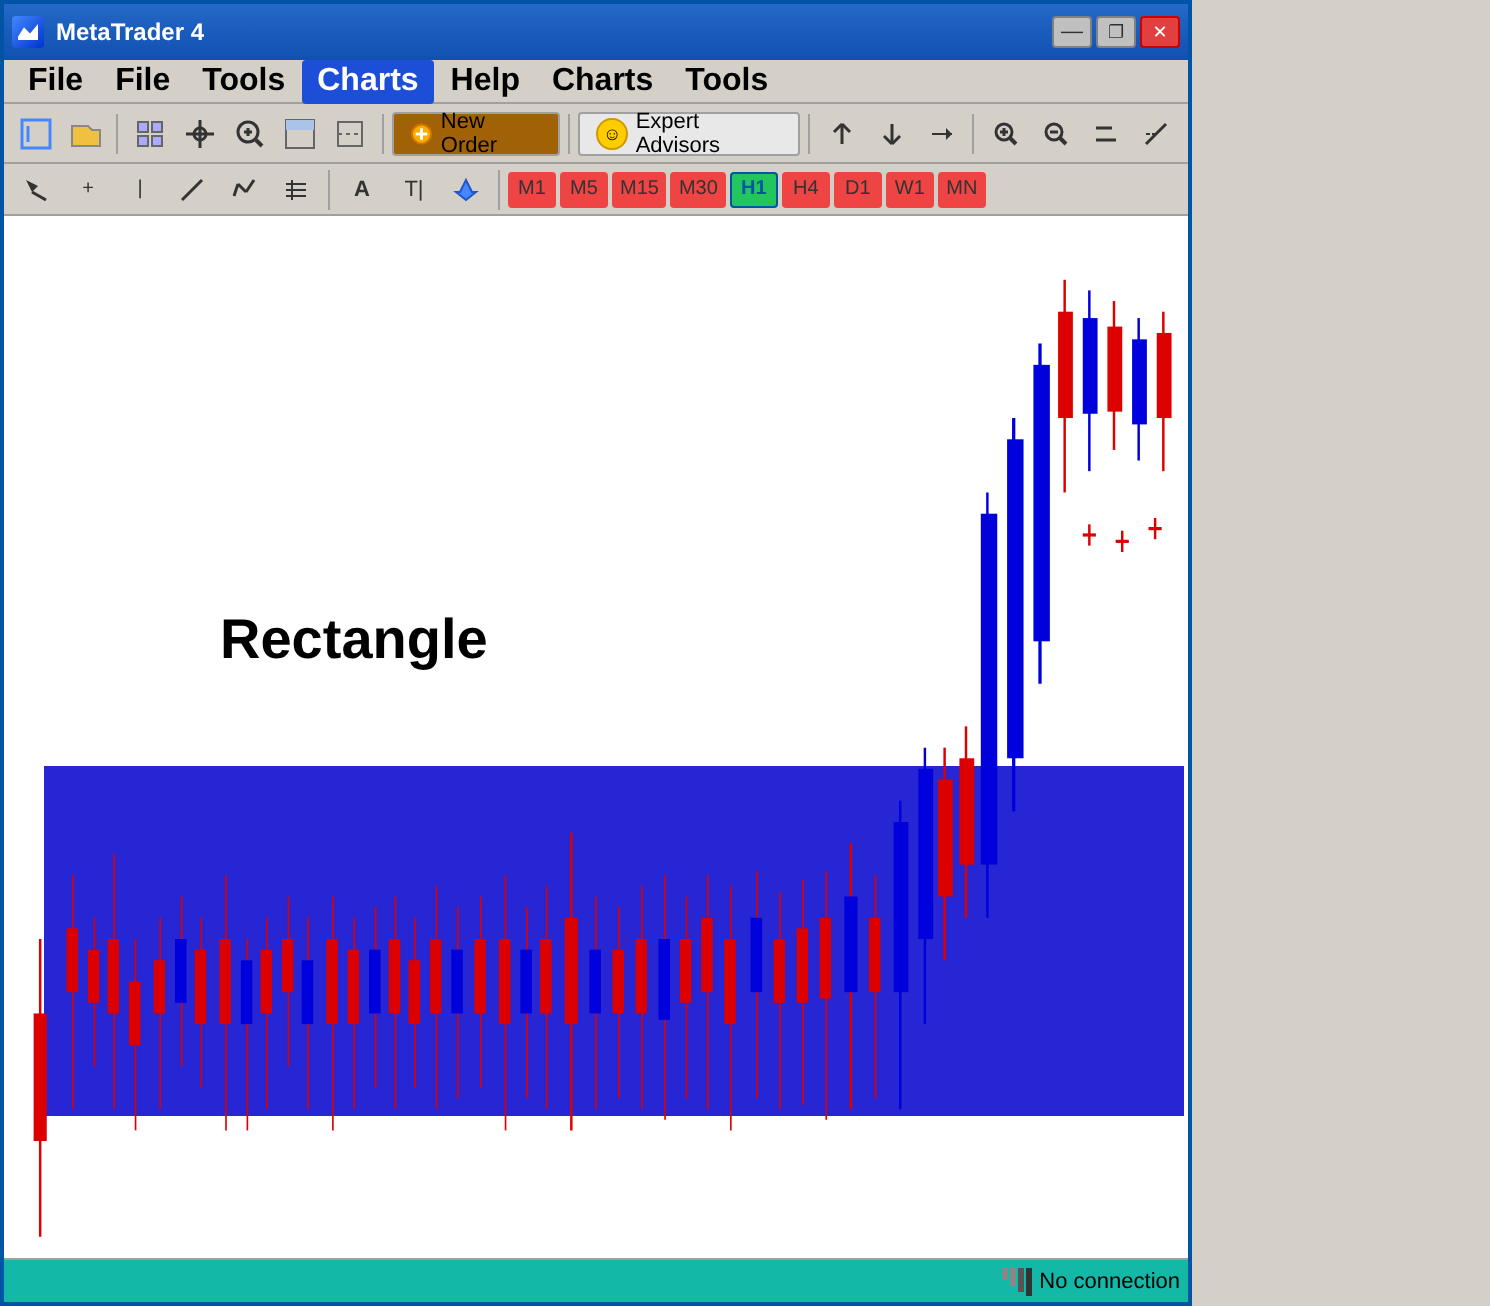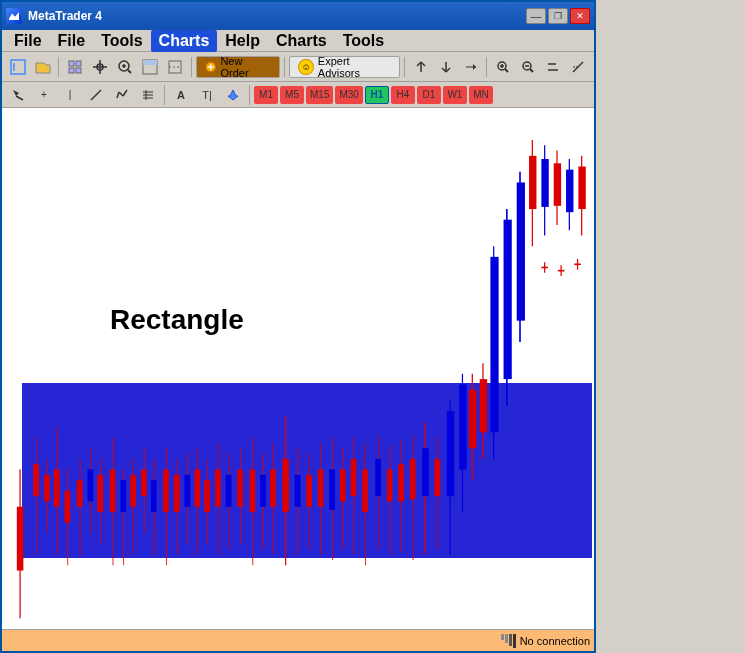--- a/index.html
+++ b/index.html
@@ -234,21 +234,21 @@
     .candles-svg {
       position: absolute;
       top: 0;
       left: 0;
       width: 100%;
       height: 100%;
     }
 
     
     .status-bar {
-      background: #fdba74;
+      background: #14b8a6;
       height: 22px;
       display: flex;
       align-items: center;
       padding: 0 4px;
       border-top: 1px solid #a0a0a0;
       flex-shrink: 0;
       justify-content: flex-end;
       gap: 8px;
     }
     .status-segments {

